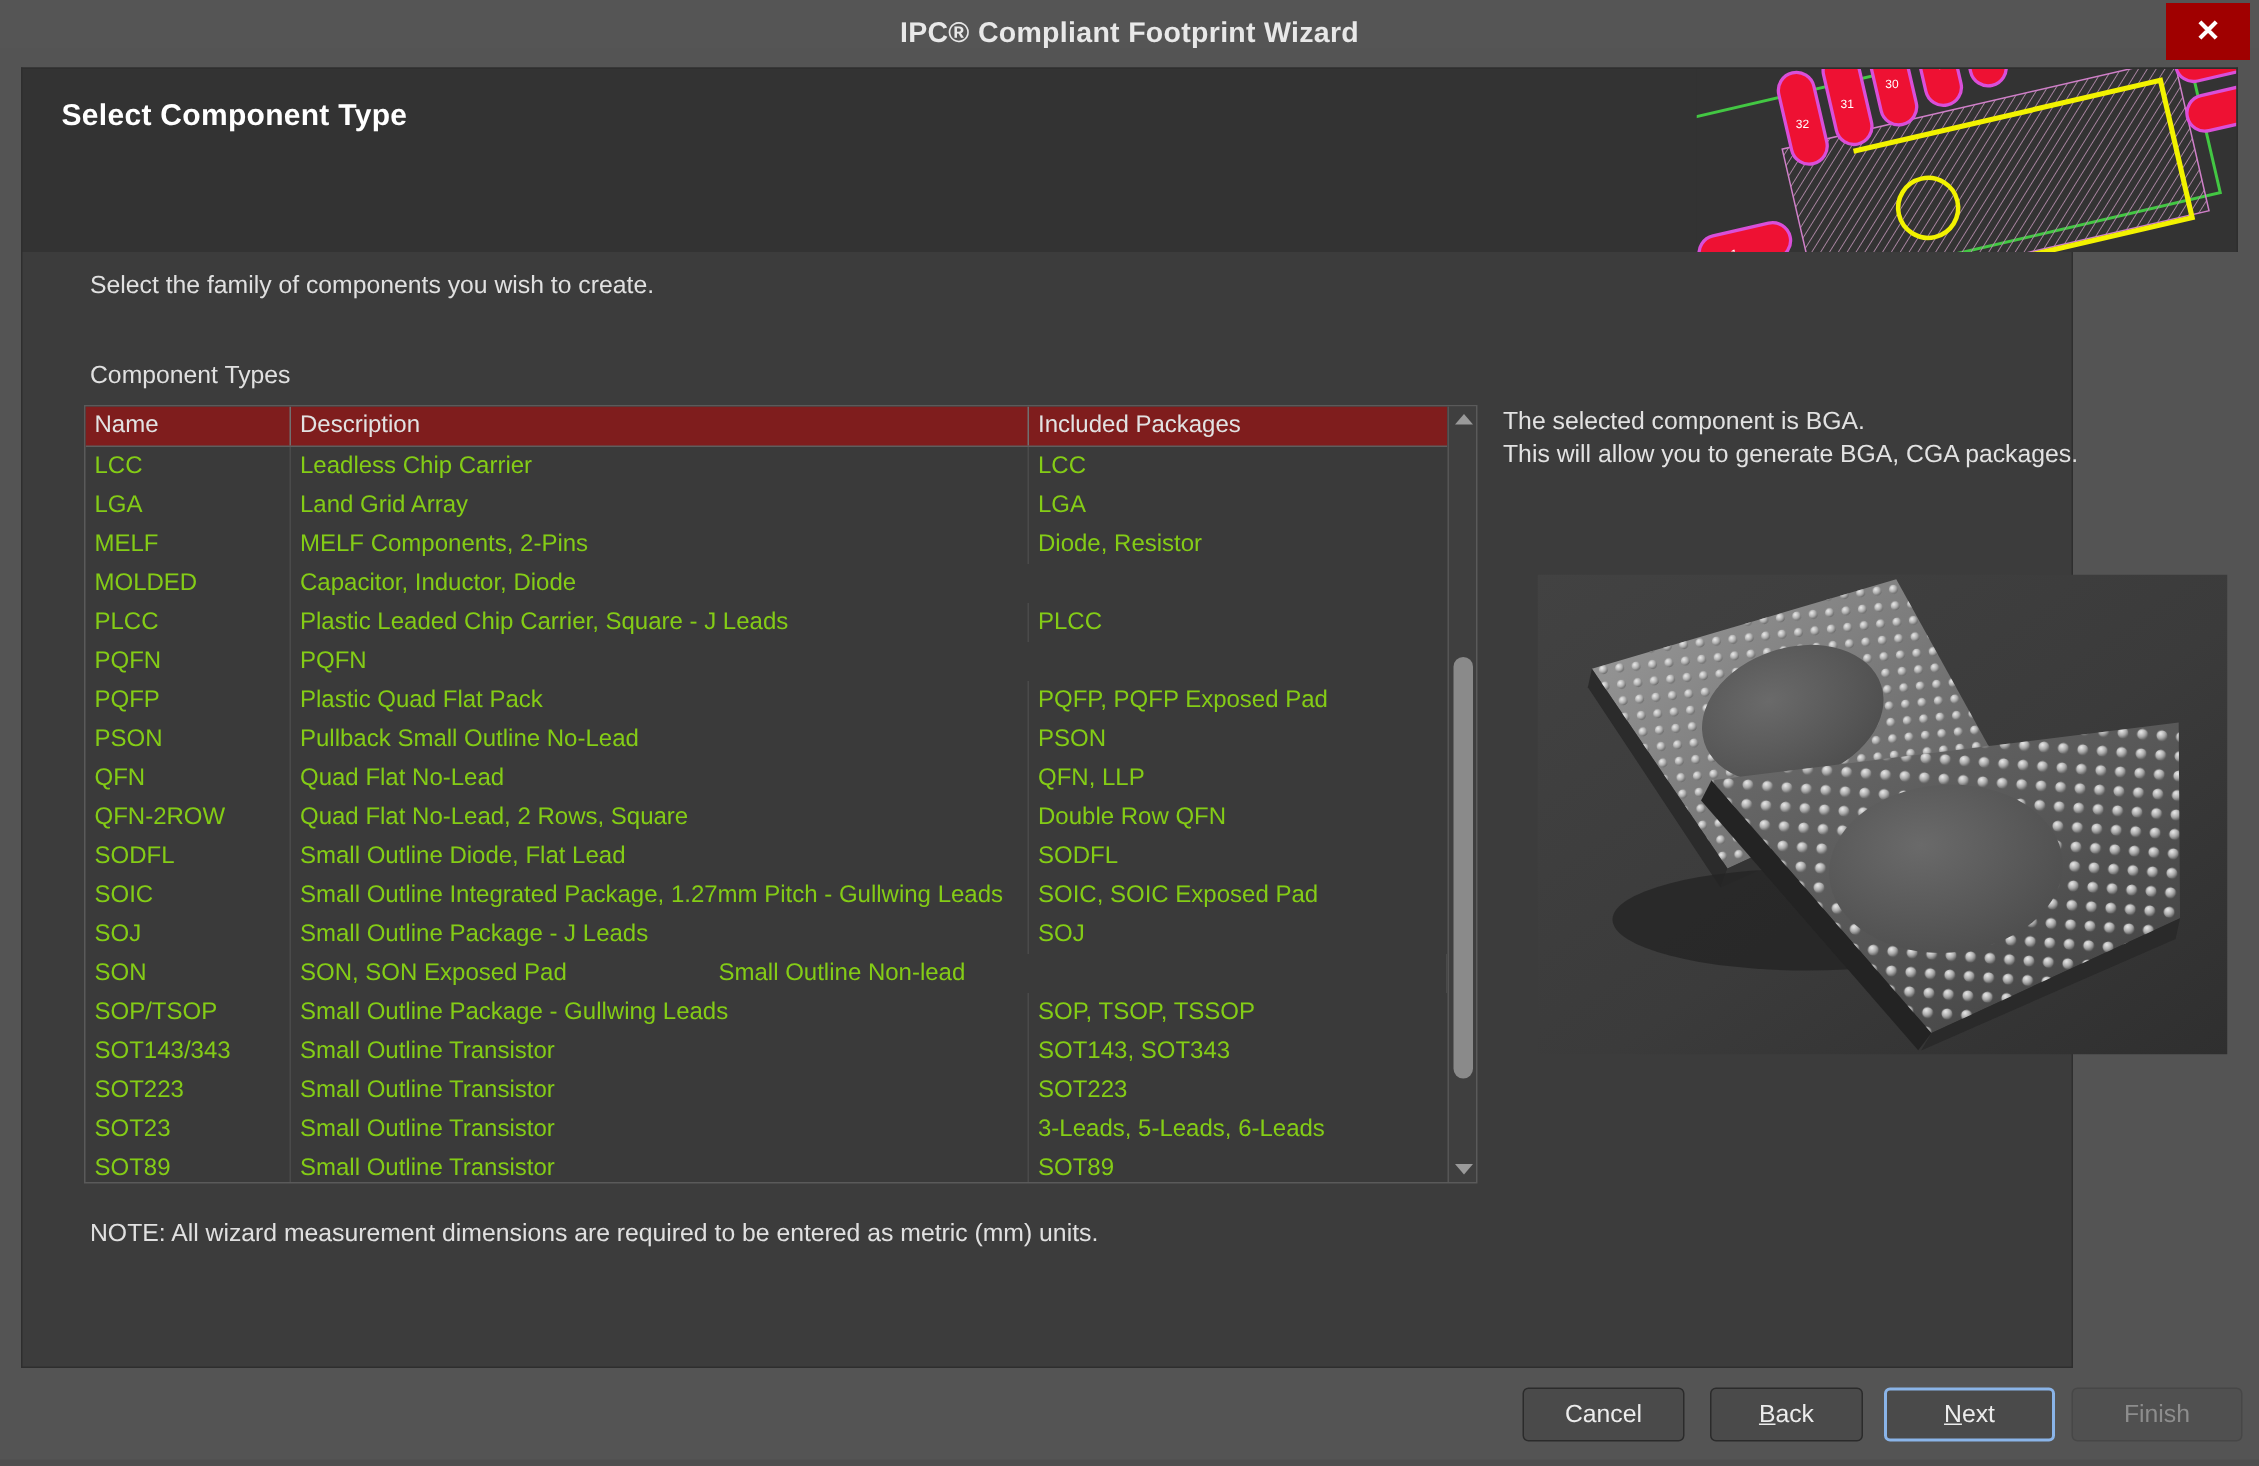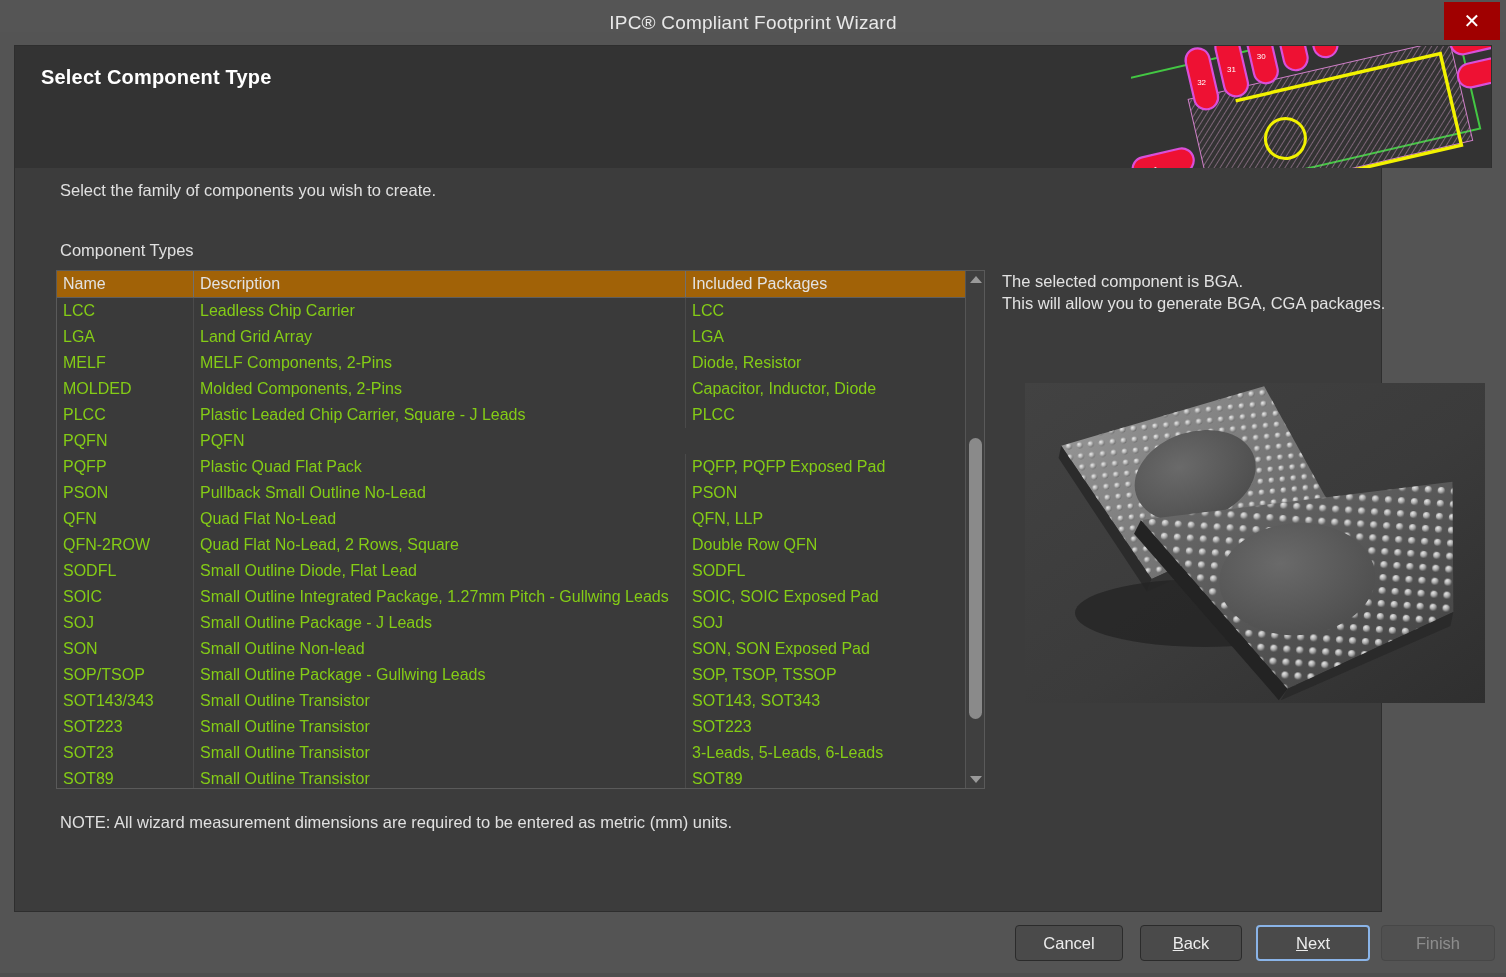--- a/index.html
+++ b/index.html
@@ -13,20 +13,21 @@
     position: relative;
     width: 1506px; height: 977px;
     background: #545454;
   }
 
   
   .titlebar {
     position: absolute; left: 0; top: 0;
     width: 1506px; height: 32px;
     background: #555555;
+    font-weight: bold;
   }
   .titlebar-text {
     position: absolute;
     left: 0; top: 0; width: 1506px; height: 45px;
     line-height: 45px;
     text-align: center;
     color: #e8e8e8;
     font-size: 19px;
     letter-spacing: 0.2px;
   }
@@ -102,21 +103,21 @@
     display: flex;
   }
   .table-main {
     position: relative;
     width: 908px; height: 517px;
     overflow: hidden;
   }
   .hdr-row {
     display: flex;
     height: 27px;
-    background: #a16207;
+    background: #7f1d1d;
     border-bottom: 1px solid #5e5e5e;
   }
   .hdr-cell {
     color: #e2e2e2;
     font-size: 16px;
     line-height: 26px;
     padding-left: 6px;
     border-right: 1px solid #707070;
     overflow: hidden;
     white-space: nowrap;
@@ -329,21 +330,20 @@
               <div class="t-cell c-desc">Land Grid Array</div>
               <div class="t-cell c-pkg">LGA</div>
             </div>
             <div class="t-row">
               <div class="t-cell c-name">MELF</div>
               <div class="t-cell c-desc">MELF Components, 2-Pins</div>
               <div class="t-cell c-pkg">Diode, Resistor</div>
             </div>
             <div class="t-row">
               <div class="t-cell c-name">MOLDED</div>
-              <div class="t-cell c-desc">Molded Components, 2-Pins</div>
               <div class="t-cell c-pkg">Capacitor, Inductor, Diode</div>
             </div>
             <div class="t-row">
               <div class="t-cell c-name">PLCC</div>
               <div class="t-cell c-desc">Plastic Leaded Chip Carrier, Square - J Leads</div>
               <div class="t-cell c-pkg">PLCC</div>
             </div>
             <div class="t-row">
               <div class="t-cell c-name">PQFN</div>
               <div class="t-cell c-pkg">PQFN</div>
@@ -378,22 +378,22 @@
               <div class="t-cell c-desc">Small Outline Integrated Package, 1.27mm Pitch - Gullwing Leads</div>
               <div class="t-cell c-pkg">SOIC, SOIC Exposed Pad</div>
             </div>
             <div class="t-row">
               <div class="t-cell c-name">SOJ</div>
               <div class="t-cell c-desc">Small Outline Package - J Leads</div>
               <div class="t-cell c-pkg">SOJ</div>
             </div>
             <div class="t-row">
               <div class="t-cell c-name">SON</div>
+              <div class="t-cell c-pkg">SON, SON Exposed Pad</div>
               <div class="t-cell c-desc">Small Outline Non-lead</div>
-              <div class="t-cell c-pkg">SON, SON Exposed Pad</div>
             </div>
             <div class="t-row">
               <div class="t-cell c-name">SOP/TSOP</div>
               <div class="t-cell c-desc">Small Outline Package - Gullwing Leads</div>
               <div class="t-cell c-pkg">SOP, TSOP, TSSOP</div>
             </div>
             <div class="t-row">
               <div class="t-cell c-name">SOT143/343</div>
               <div class="t-cell c-desc">Small Outline Transistor</div>
               <div class="t-cell c-pkg">SOT143, SOT343</div>

